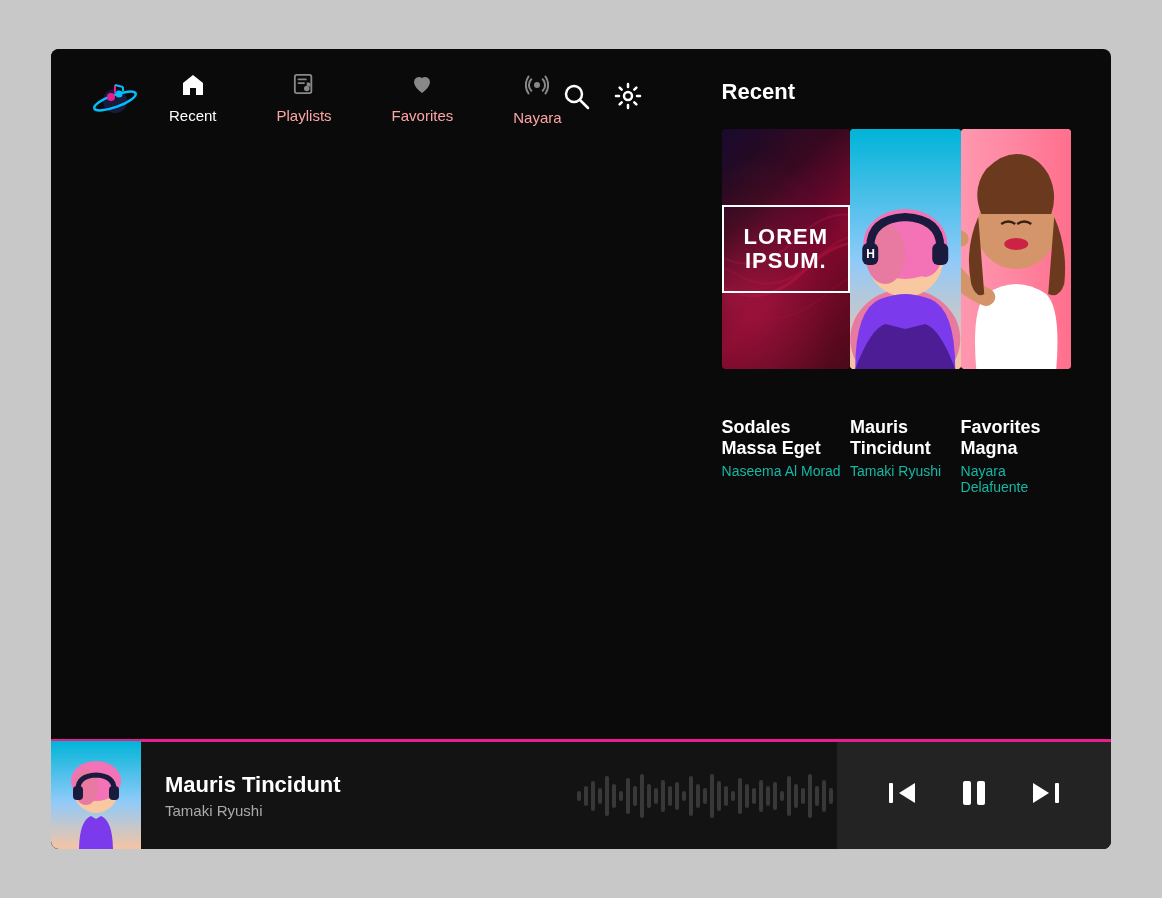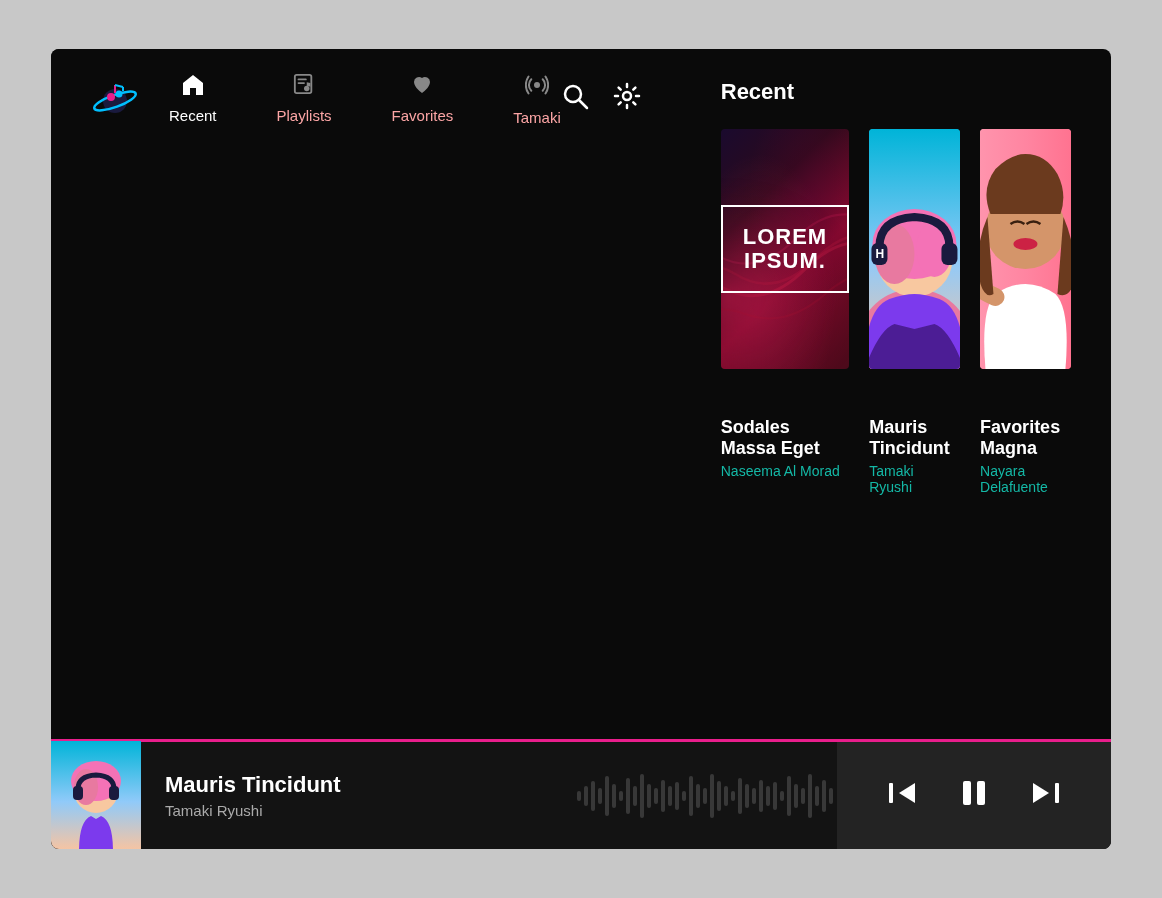--- a/index.html
+++ b/index.html
@@ -87,21 +87,20 @@
       overflow: hidden;
     }
     .section-title {
       color: #ffffff;
       font-size: 22px;
       font-weight: 600;
       margin-bottom: 24px;
     }
     .cards-grid {
       display: flex;
-      gap: 20px;
     }
     .music-card {
       flex: 1;
       max-width: 280px;
       cursor: pointer;
     }
     .card-image {
       width: 100%;
       height: 240px;
       border-radius: 4px;
@@ -290,21 +289,21 @@
       <div class="nav-item">
         <span class="nav-icon">
           <svg width="24" height="24" viewBox="0 0 24 24" fill="none">
             <circle cx="12" cy="12" r="3" fill="#888"></circle>
             <path d="M6.3 6.3a8 8 0 0 0 0 11.4" stroke="#888" stroke-width="2" fill="none" stroke-linecap="round"></path>
             <path d="M17.7 6.3a8 8 0 0 1 0 11.4" stroke="#888" stroke-width="2" fill="none" stroke-linecap="round"></path>
             <path d="M3.5 3.5a15 15 0 0 0 0 17" stroke="#888" stroke-width="2" fill="none" stroke-linecap="round"></path>
             <path d="M20.5 3.5a15 15 0 0 1 0 17" stroke="#888" stroke-width="2" fill="none" stroke-linecap="round"></path>
           </svg>
         </span>
-        <span class="nav-label">Tamaki</span>
+        <span class="nav-label">Nayara</span>
       </div>
     </div>
 
     <div class="nav-actions">
       <button class="nav-action-btn">
         <svg width="28" height="28" viewBox="0 0 28 28" fill="none">
           <circle cx="12" cy="12" r="8" stroke="white" stroke-width="2.5"></circle>
           <line x1="18" y1="18" x2="26" y2="26" stroke="white" stroke-width="2.5" stroke-linecap="round"></line>
         </svg>
       </button>

